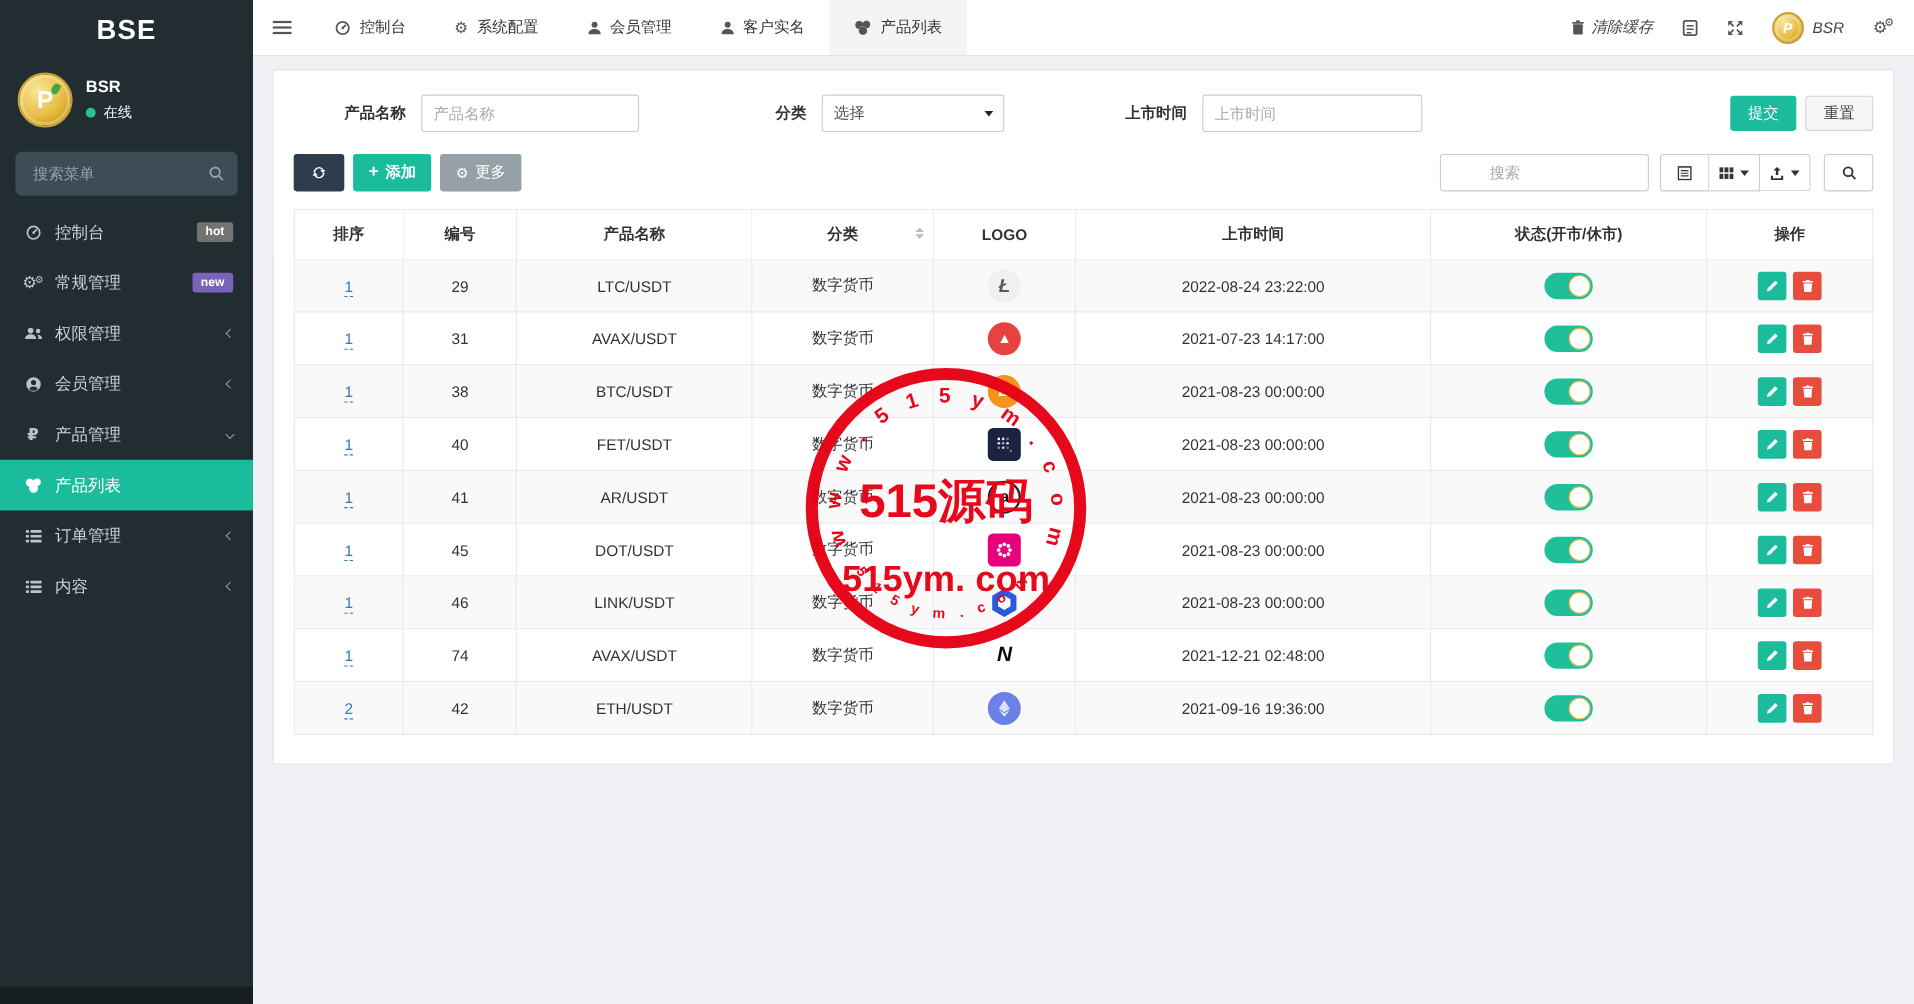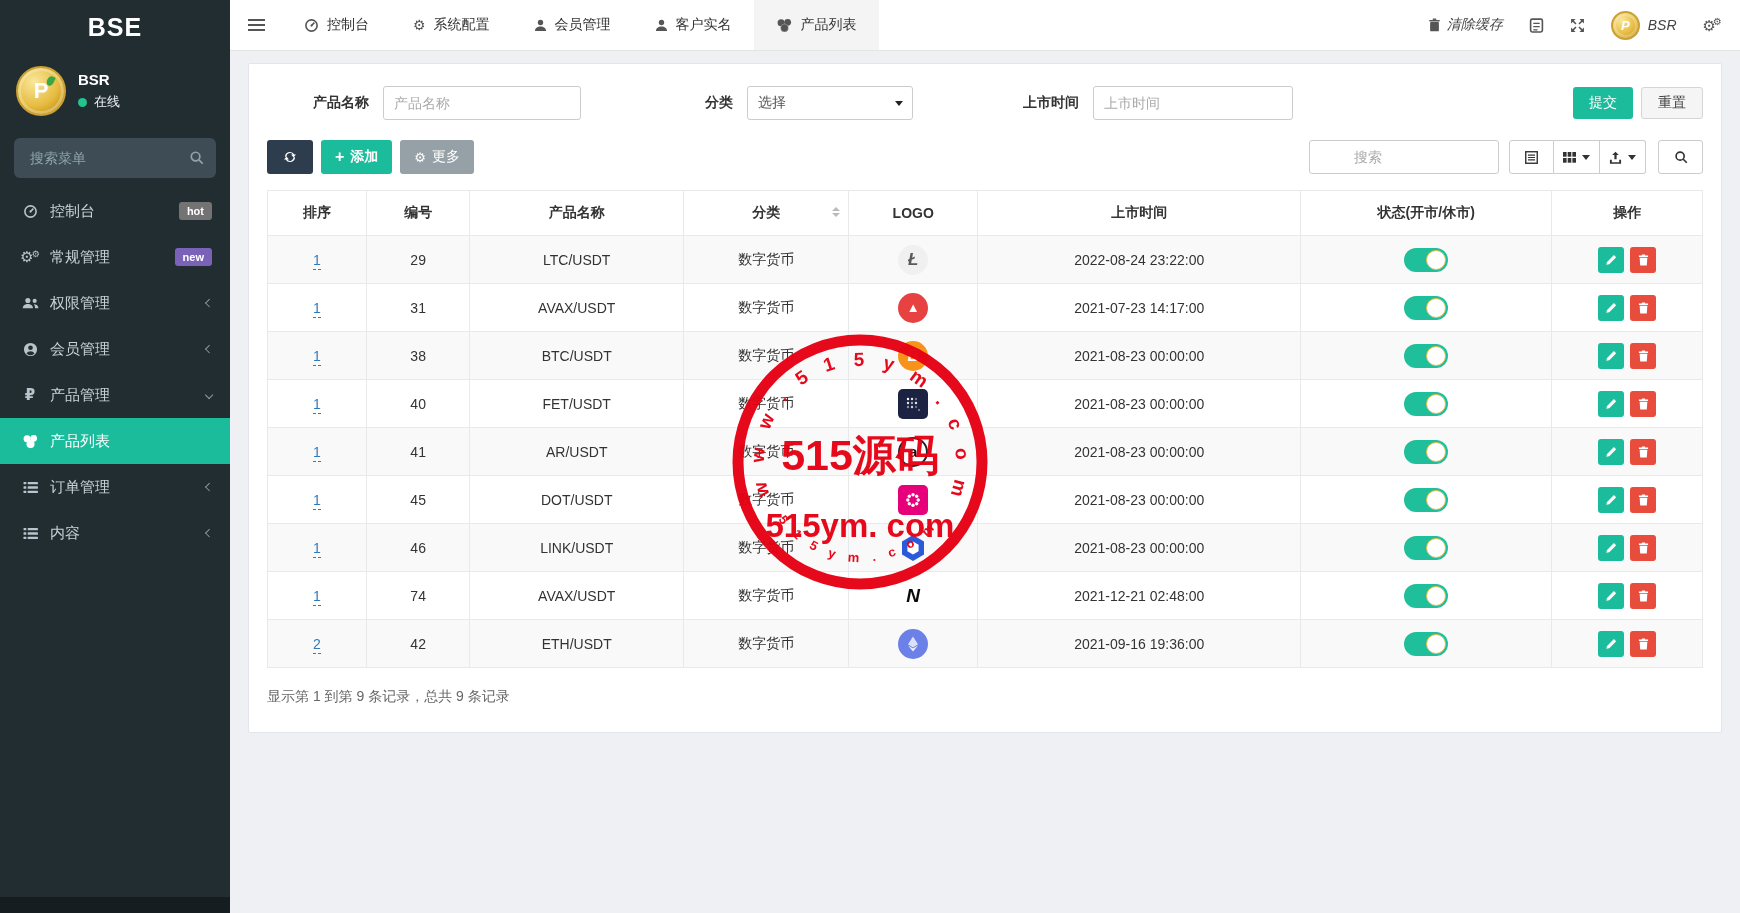--- a/index.html
+++ b/index.html
@@ -654,21 +654,20 @@
                         <path d="M4.5.5h3l.5 1H11v1.6H1V1.5h3z"></path>
                         <path d="M1.8 4h8.4l-.6 8.4H2.4z"></path>
                       </svg>
       </button>
     </td>
   </tr>
 </tbody>
           </table>
         </div>
 
-        <div class="tbl-footer">显示第 1 到第 9 条记录，总共 9 条记录</div>
       </div>
     </section>
   </div>
 </div>
 
 <div class="stamp">
   <svg width="300" height="300" viewBox="0 0 300 300">
     <defs>
       <path id="arcTop" d="M 59.8 182.8 A 96 96 0 1 1 240.2 182.8" fill="none"></path>
       <path id="arcBot" d="M 68.1 207.4 A 100 100 0 0 0 231.9 207.4" fill="none"></path>

